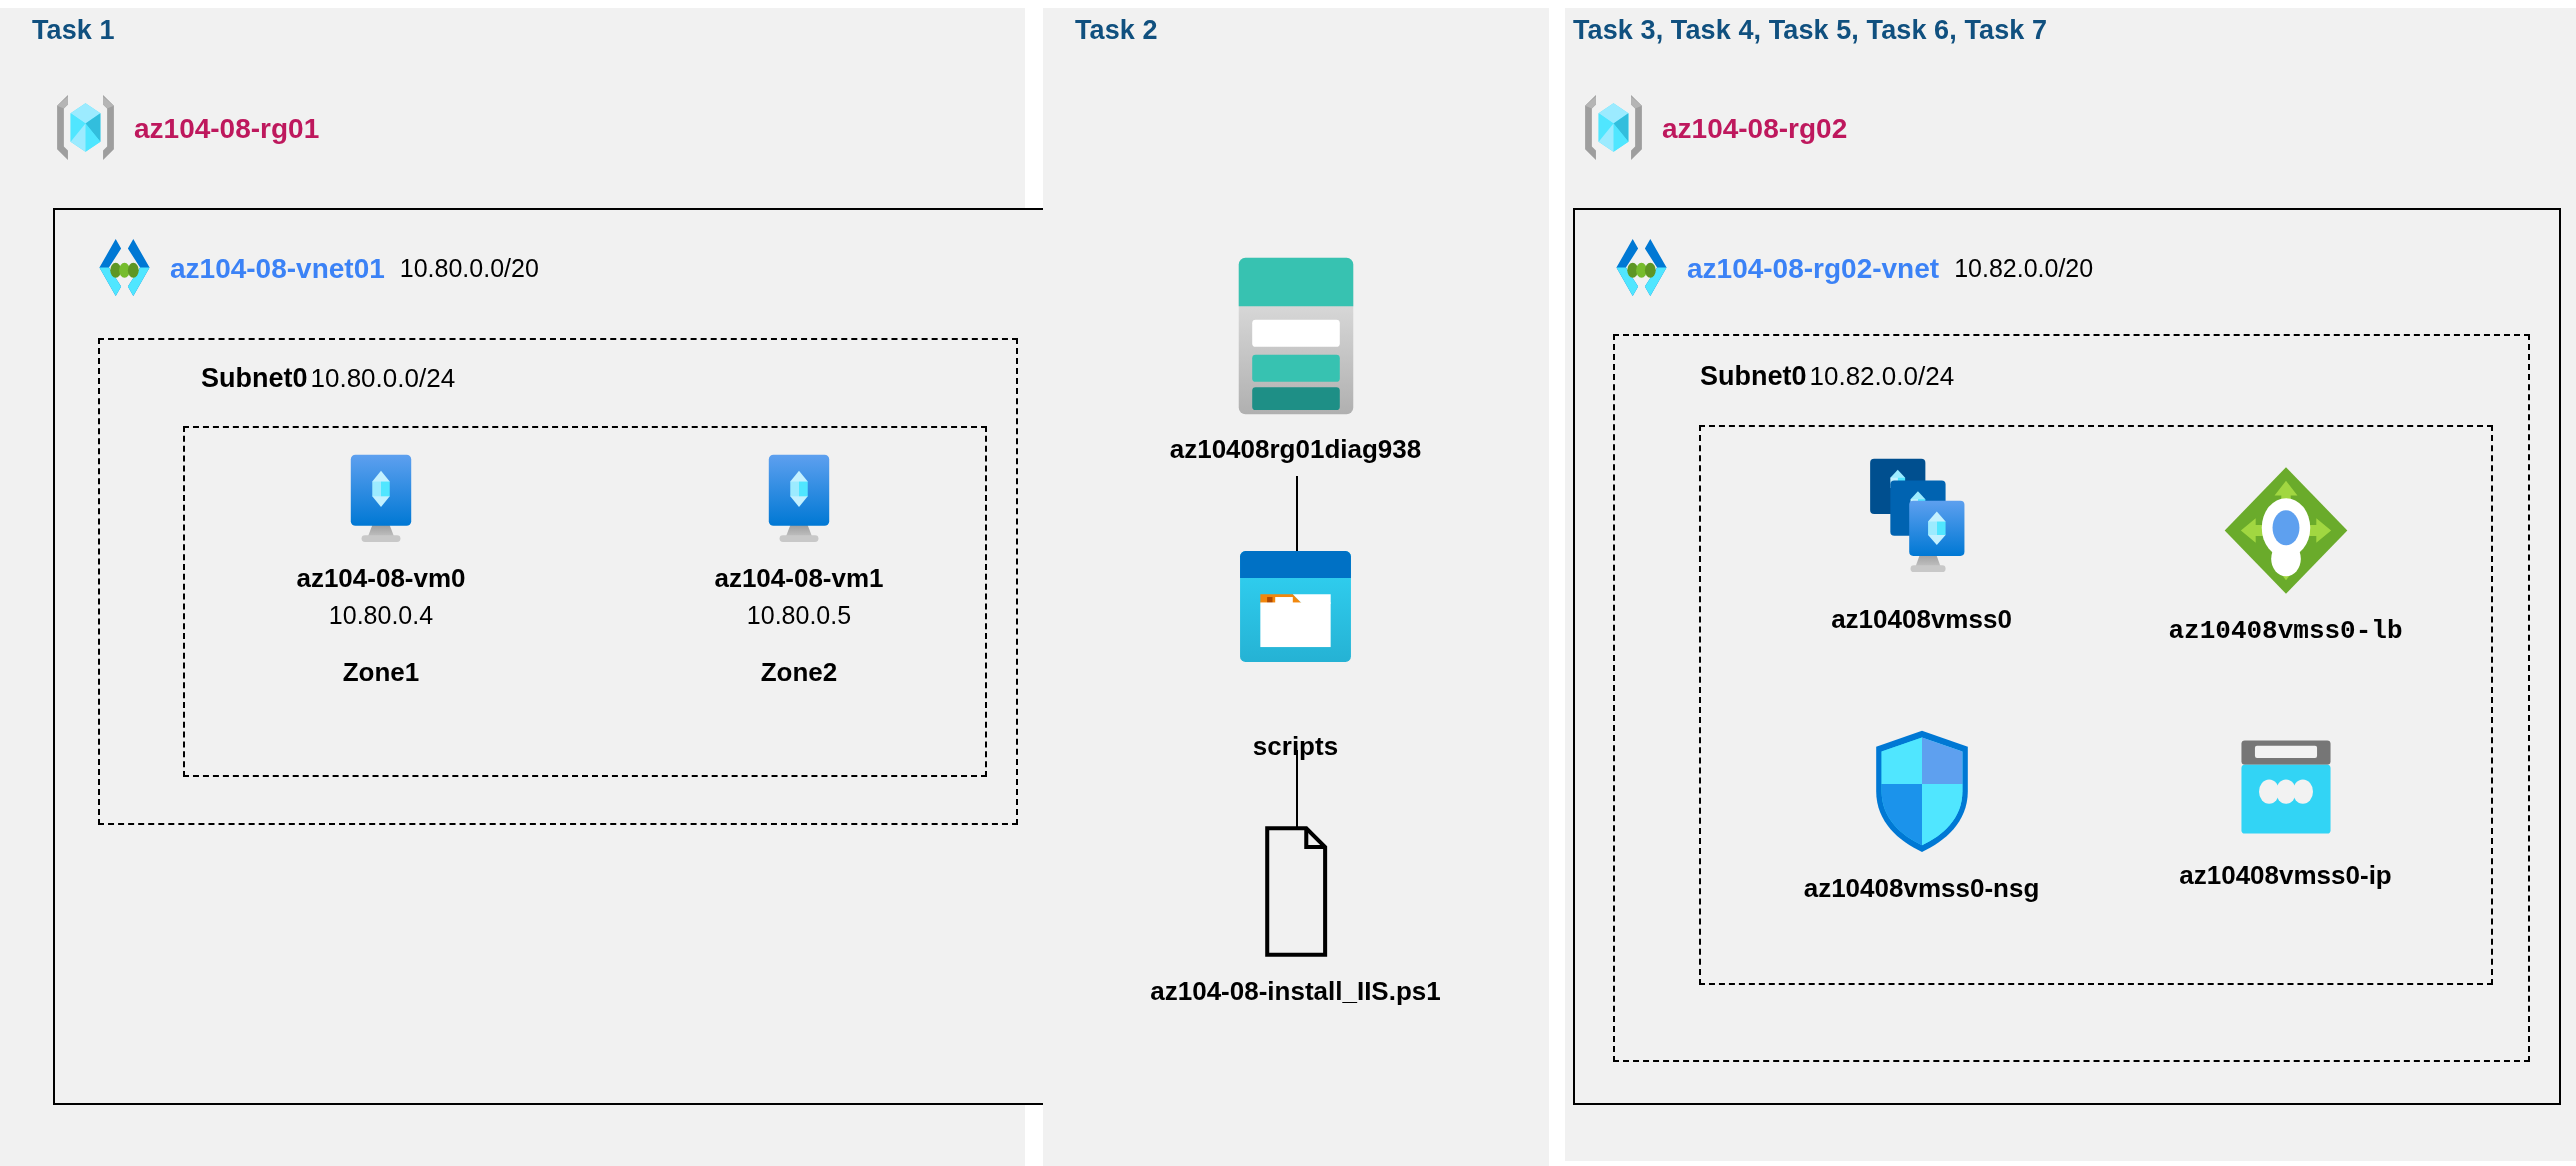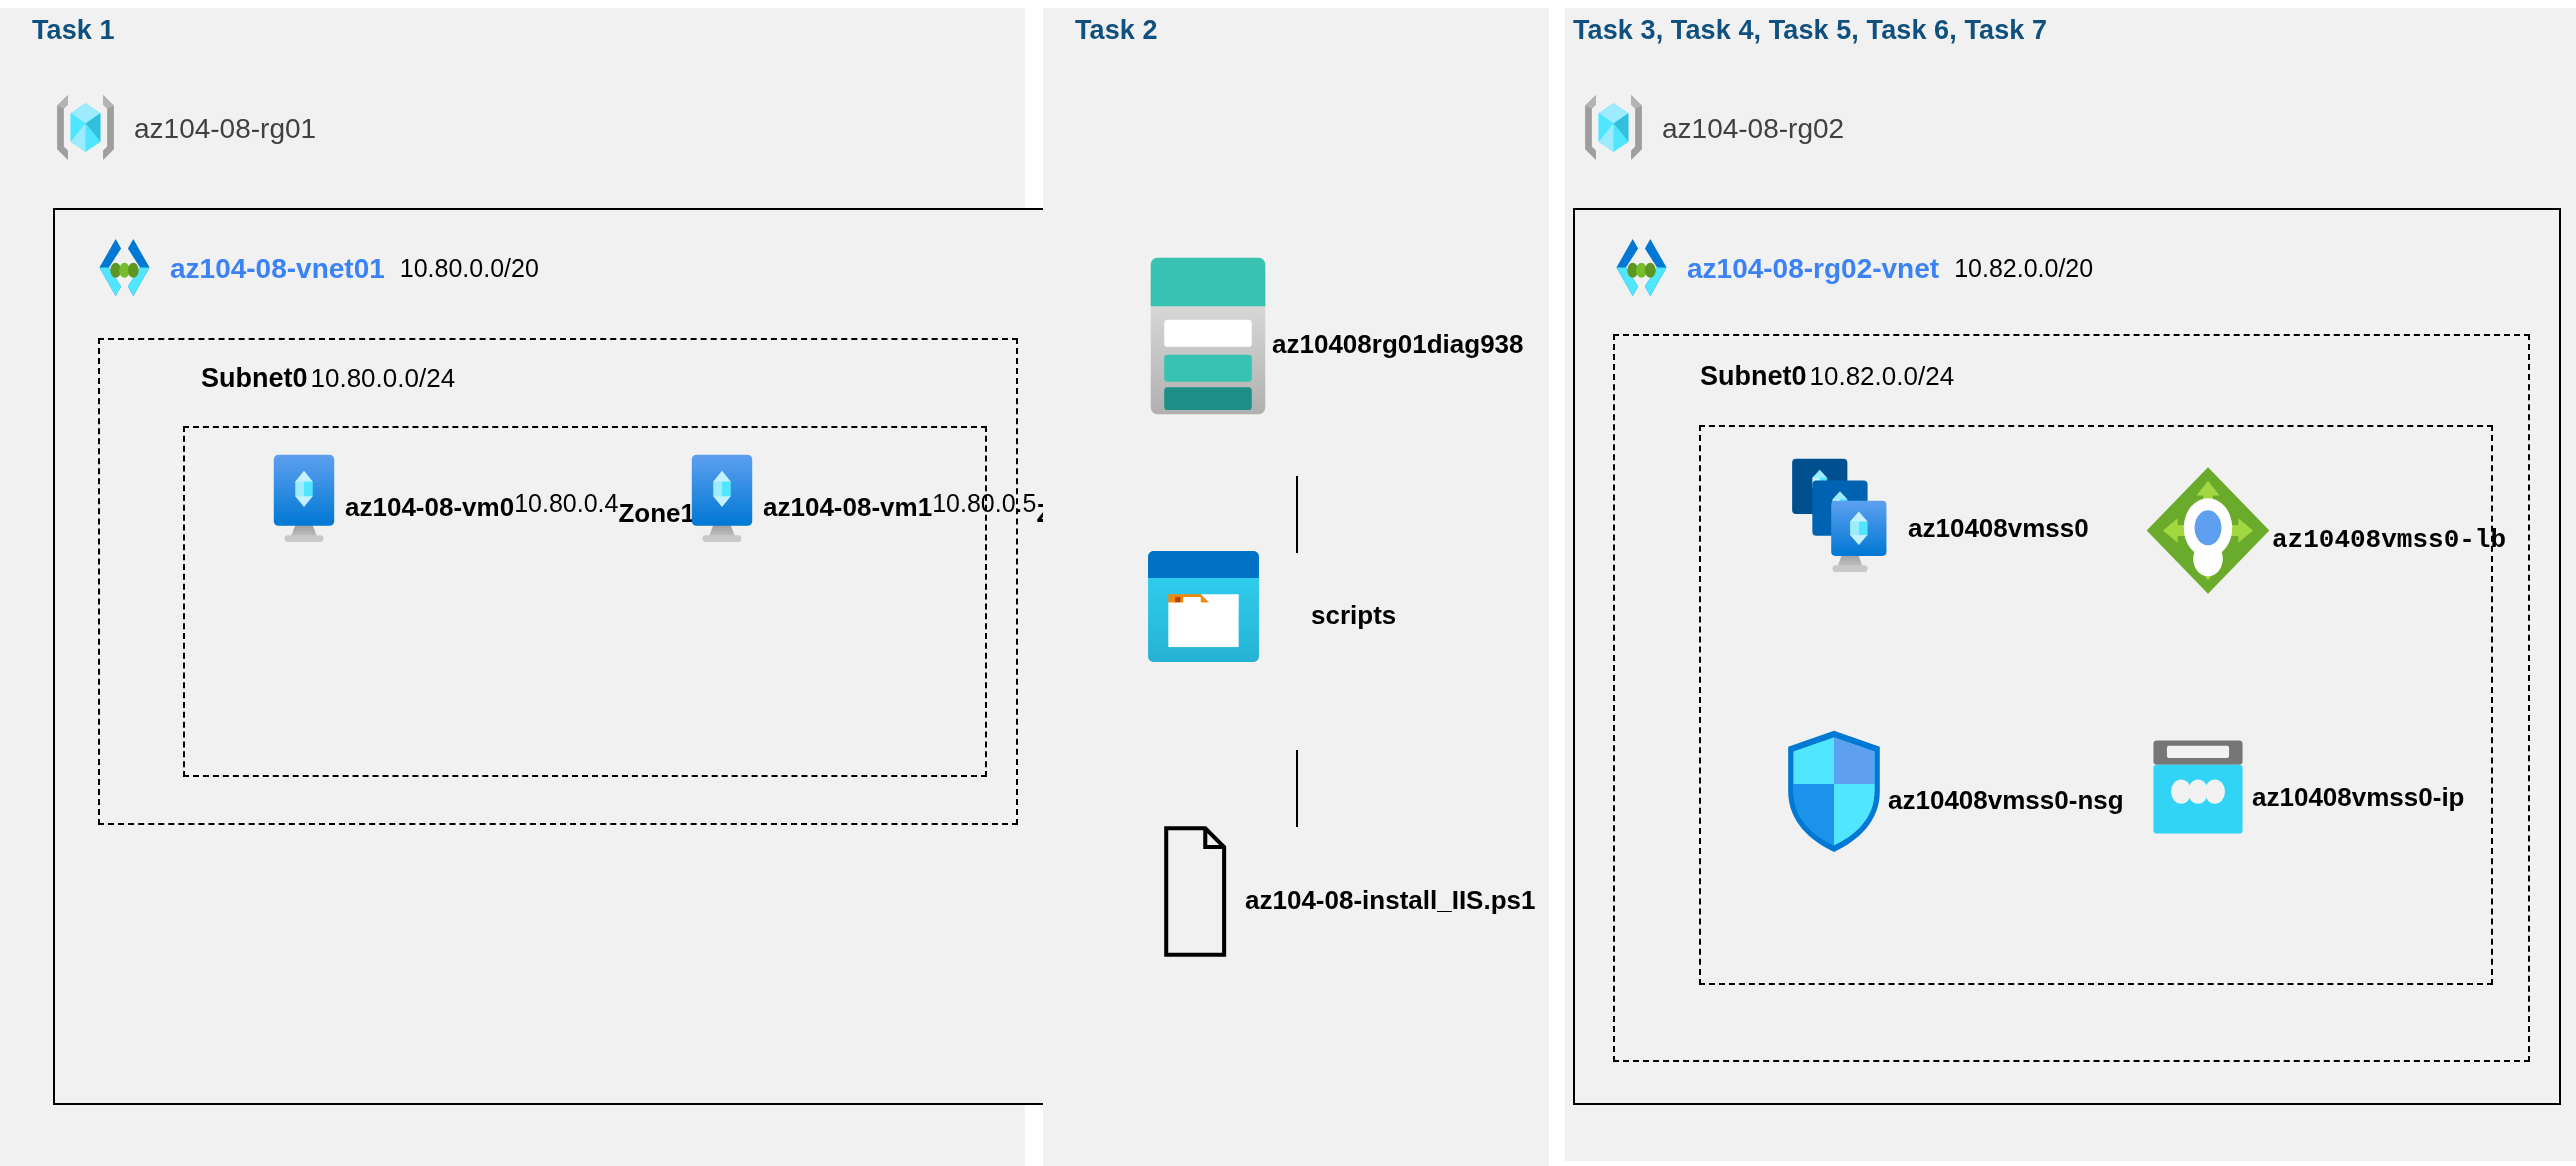--- a/index.html
+++ b/index.html
@@ -7,30 +7,30 @@
     font-family:"Liberation Sans", sans-serif;
     width:2576px;height:1166px;position:relative;overflow:hidden;
     -webkit-font-smoothing:antialiased;
   }
   .panel{position:absolute;background:#f1f1f1;}
   .task-title{
     position:absolute;color:#10507f;font-weight:bold;
     font-size:27px;letter-spacing:0.1px;white-space:nowrap;
   }
   .rg-row{position:absolute;display:flex;align-items:center;gap:16px;white-space:nowrap;}
-  .rg-name{font-size:28px;font-weight:normal;color:#404040;}
+  .rg-name{font-size:28px;font-weight:bold;color:#be185d;}
   .box-solid{position:absolute;border:2.7px solid #000;background:#f1f1f1;box-sizing:border-box;}
   .box-dash{position:absolute;border:2.7px dashed #000;background:transparent;box-sizing:border-box;}
   .vnet-row{position:absolute;display:flex;align-items:center;gap:15px;white-space:nowrap;}
   .vnet-name{font-size:28px;font-weight:bold;color:#3b82f6;}
   .vnet-cidr{font-size:25px;color:#000;font-weight:400;}
   .subnet-label{position:absolute;white-space:nowrap;}
   .subnet-name{font-size:27px;font-weight:bold;color:#000;}
   .subnet-cidr{font-size:26px;color:#000;font-weight:400;}
-  .node{position:absolute;display:flex;flex-direction:row;align-items:center;}
+  .node{position:absolute;display:flex;flex-direction:column;align-items:center;}
   .node-label{font-size:26px;font-weight:bold;color:#000;white-space:nowrap;margin-top:15px;text-align:center;}
   .node-sub{font-size:25px;font-weight:400;color:#000;white-space:nowrap;margin-top:6.7px;text-align:center;}
   .node-zone{font-size:26px;font-weight:bold;color:#000;white-space:nowrap;margin-top:27px;text-align:right;}
   .connector{position:absolute;width:2px;background:#000;}
   .icon{display:block;}
 </style>
 </head>
 <body>
 
 <div class="panel" style="left:0px;top:8px;width:1025px;height:1158px;"></div>

